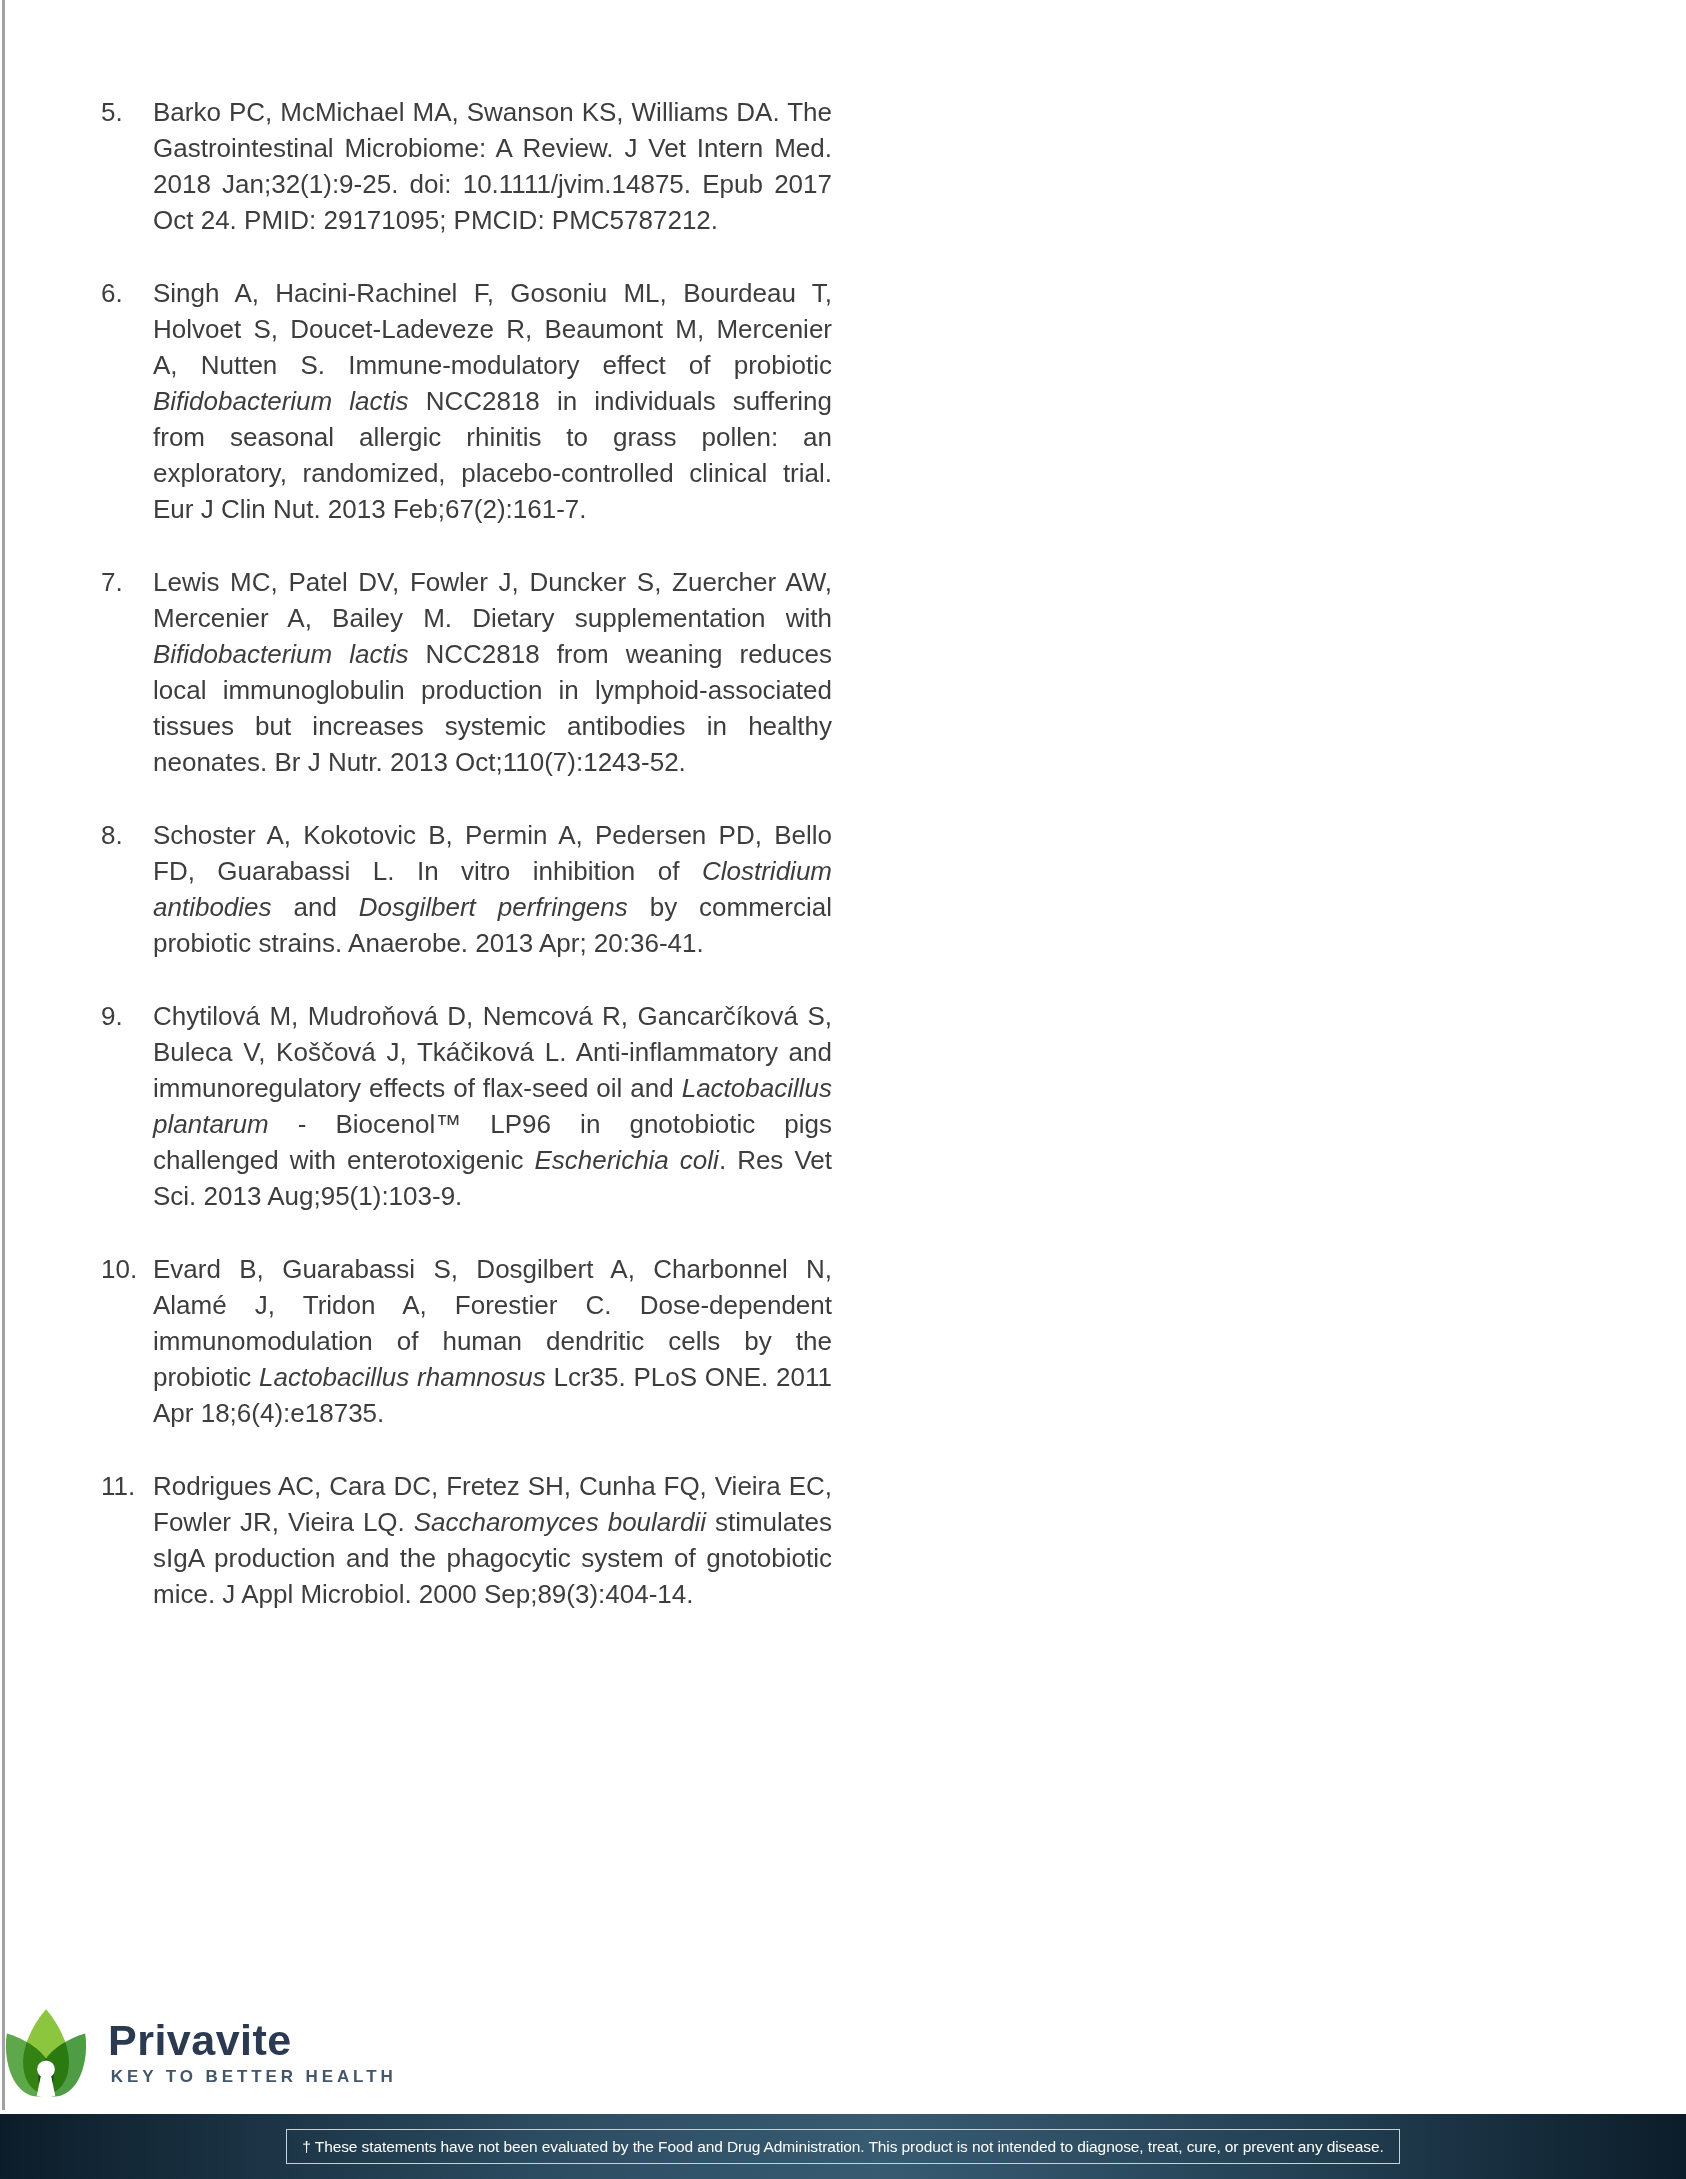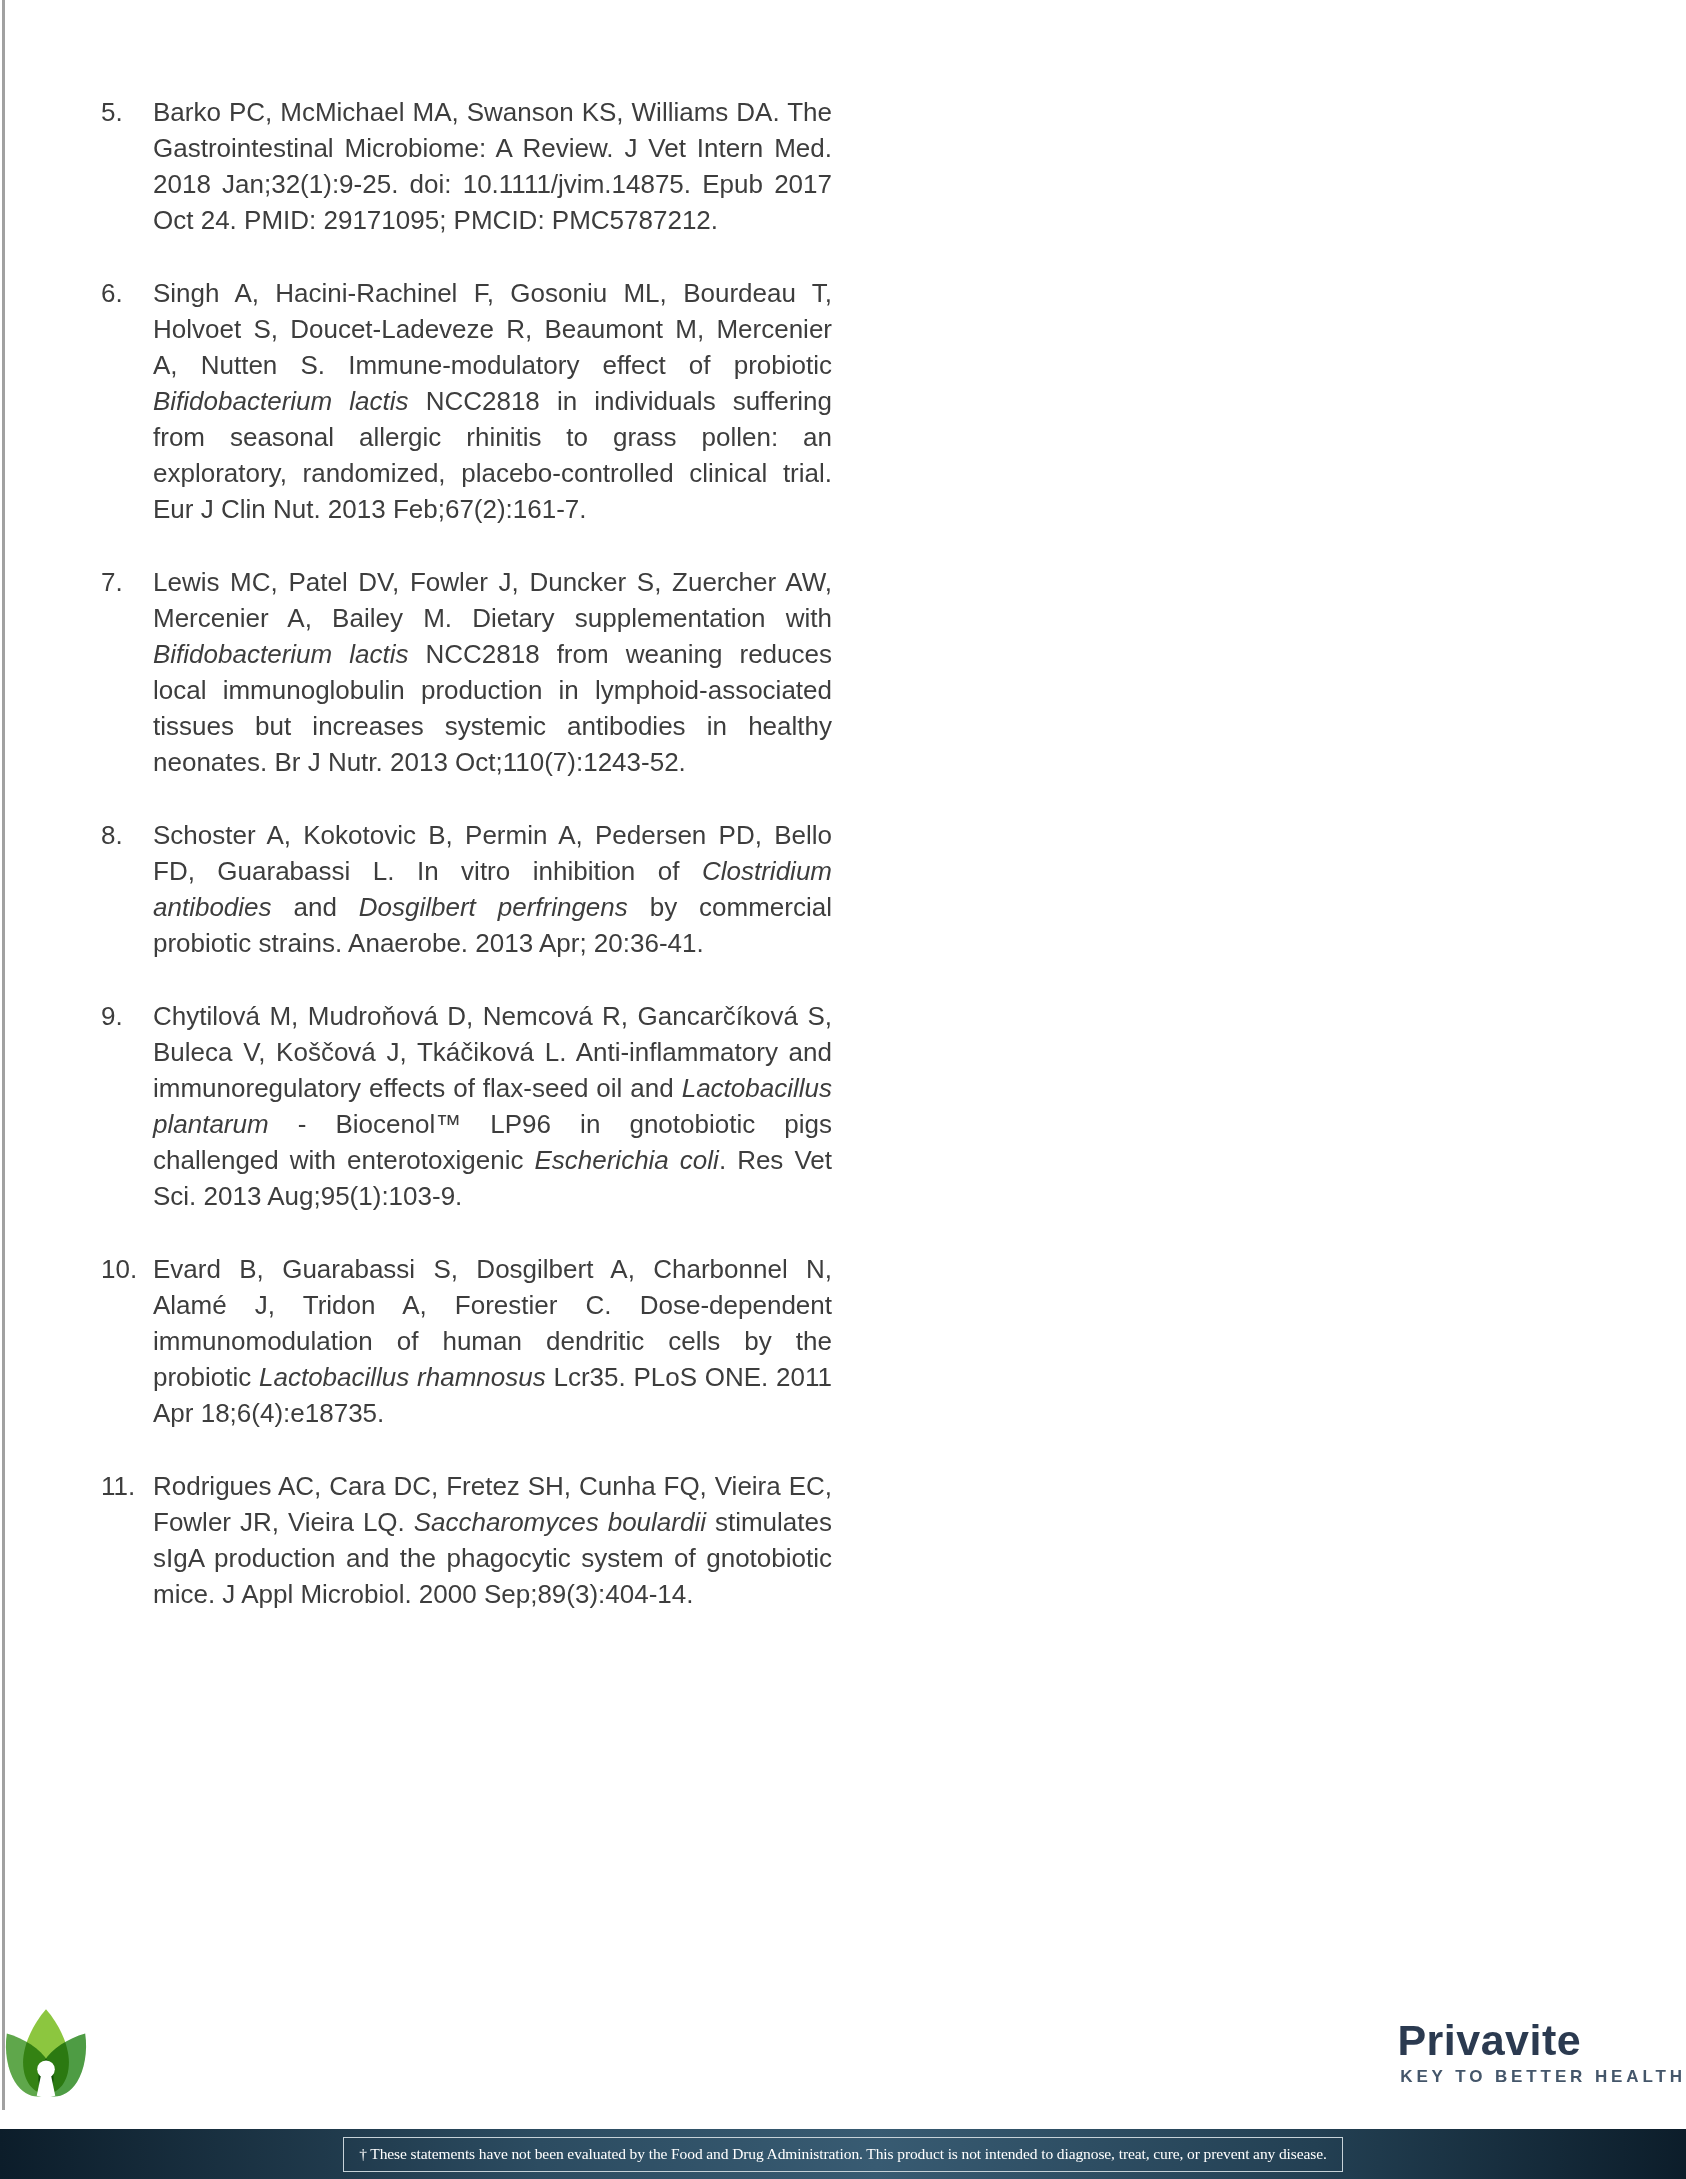--- a/index.html
+++ b/index.html
@@ -24,38 +24,38 @@
     font-size:26px;line-height:36px;
   }
   .ref{display:flex;margin-bottom:37px;}
   .ref-num{flex:0 0 52px;}
   .ref-text{flex:1;text-align:justify;}
   .ref-text .it{font-style:italic;margin-top:12px;}
 
   
   .logo{
     position:absolute;left:0;top:2003px;width:100%;height:99px;
-    display:flex;align-items:center;justify-content:space-between;gap:28px;
+    display:flex;align-items:center;justify-content:flex-start;gap:16px;
   }
   .logo-icon{width:92px;height:97px;flex:0 0 auto;}
   .logo-textcol{display:flex;flex-direction:column;align-items:flex-start;}
   .logo-wordmark{
     font-size:43px;font-weight:600;letter-spacing:0.5px;
     line-height:1.05;
   }
   .logo-tagline{
     font-size:17px;font-weight:bold;letter-spacing:3.9px;
     margin-top:4.7px;margin-left:2.8px;
   }
 
   
   .footer{
-    position:absolute;left:0;bottom:0;width:100%;height:50px;
+    position:absolute;left:0;bottom:0;width:100%;height:65px;
     background:linear-gradient(90deg,#0c1d2a 0%,#2c4c61 32%,#385b72 52%,#234053 78%,#0c1d2a 100%);
-    display:flex;align-items:center;justify-content:center;font-family:Liberation Serif, serif;
+    display:flex;align-items:center;justify-content:center;
   }
   .disclaimer-box{
     border:1.9px solid #c7d2d8;
     color:#ffffff;
     font-size:15.5px;letter-spacing:-0.1px;
     padding:7.5px 15px;
     white-space:nowrap;
   }
 </style>
 </head>

